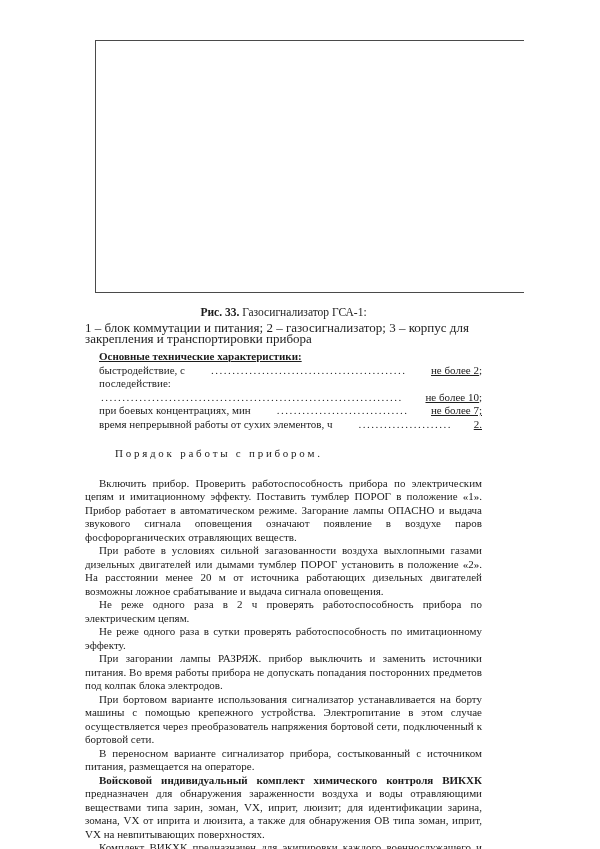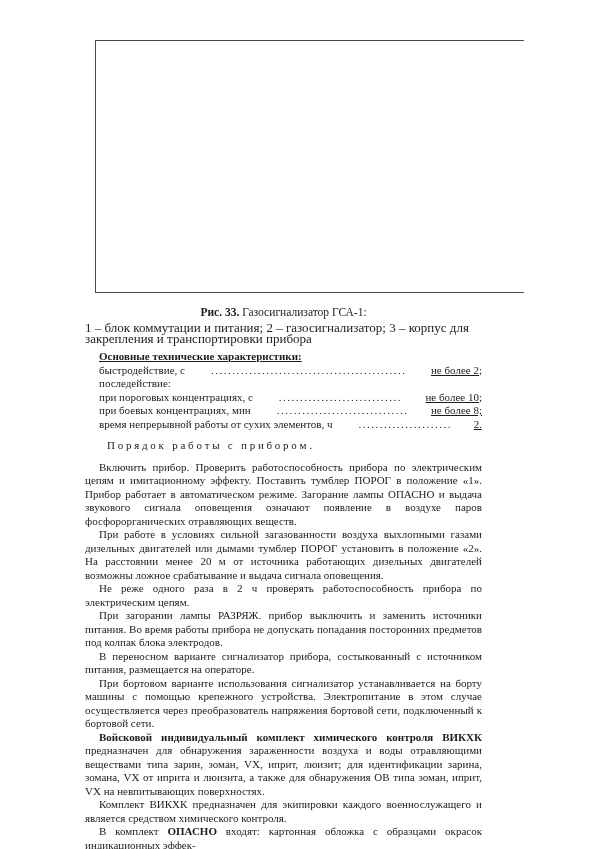--- a/index.html
+++ b/index.html
@@ -59,21 +59,21 @@
   .spec-label { white-space:nowrap; }
   .spec-leader {
     flex:1 1 auto;
     overflow:hidden;
     white-space:nowrap;
     letter-spacing:1.5px;
     padding:0 2px;
   }
   .spec-value { white-space:nowrap;text-decoration:underline; }
   .order-heading {
-    margin:8px;
+    margin:16px;
     text-indent:14px;
     text-align:left;
     white-space:pre-wrap;
   }
 </style>
 </head>
 <body>
 
 <div class="page">
 
@@ -88,43 +88,43 @@
 
   <div class="spec-line">
     <span class="spec-label">быстродействие, с</span>
       <span class="spec-leader">........................................................................................................................................................................</span>
       <span class="spec-value">не более 2;</span>
   </div>
   <div class="spec-line">
     <span class="spec-label">последействие:</span>
   </div>
   <div class="spec-line">
-    <span class="spec-label">при пороговых концентрациях, с</span>
       <span class="spec-leader">........................................................................................................................................................................</span>
       <span class="spec-value">не более 10;</span>
   </div>
   <div class="spec-line">
     <span class="spec-label">при боевых концентрациях, мин</span>
       <span class="spec-leader">........................................................................................................................................................................</span>
-      <span class="spec-value">не более 8;</span>
+      <span class="spec-value">не более 7;</span>
   </div>
   <div class="spec-line">
     <span class="spec-label">время непрерывной работы от сухих элементов, ч</span>
       <span class="spec-leader">........................................................................................................................................................................</span>
       <span class="spec-value">2.</span>
   </div>
 
   <p class="order-heading">П о р я д о к   р а б о т ы   с   п р и б о р о м .</p>
 
   <p class="body-par">Включить прибор. Проверить работоспособность прибора по электрическим цепям и имитационному эффекту. Поставить тумблер ПОРОГ в положение «1». Прибор работает в автоматическом режиме. Загорание лампы ОПАСНО и выдача звукового сигнала оповещения означают появление в воздухе паров фосфорорганических отравляющих веществ.</p>
   <p class="body-par">При работе в условиях сильной загазованности воздуха выхлопными газами дизельных двигателей или дымами тумблер ПОРОГ установить в положение «2». На расстоянии менее 20 м от источника работающих дизельных двигателей возможны ложное срабатывание и выдача сигнала оповещения.</p>
   <p class="body-par">Не реже одного раза в 2 ч проверять работоспособность прибора по электрическим цепям.</p>
+  <p class="body-par">Не реже одного раза в сутки проверять работоспособность по имитационному эффекту.</p>
   <p class="body-par">При загорании лампы РАЗРЯЖ. прибор выключить и заменить источники питания. Во время работы прибора не допускать попадания посторонних предметов под колпак блока электродов.</p>
+  <p class="body-par">При бортовом варианте использования сигнализатор устанавливается на борту машины с помощью крепежного устройства. Электропитание в этом случае осуществляется через преобразователь напряжения бортовой сети, подключенный к бортовой сети.</p>
   <p class="body-par">В переносном варианте сигнализатор прибора, состыкованный с источником питания, размещается на операторе.</p>
-  <p class="body-par">При бортовом варианте использования сигнализатор устанавливается на борту машины с помощью крепежного устройства. Электропитание в этом случае осуществляется через преобразователь напряжения бортовой сети, подключенный к бортовой сети.</p>
 
   <p class="body-par"><span class="bold">Войсковой индивидуальный комплект химического контроля ВИКХК</span><span> предназначен для обнаружения зараженности воздуха и воды отравляющими веществами типа зарин, зоман, VX, иприт, люизит; для идентификации зарина, зомана, VX от иприта и люизита, а также для обнаружения ОВ типа зоман, иприт, VX на невпитывающих поверхностях.</span></p>
 
   <p class="body-par">Комплект ВИКХК предназначен для экипировки каждого военнослужащего и является средством химического контроля.</p>
 
   <p class="body-par"><span>В комплект </span><span class="bold">ОПАСНО</span><span> входят: картонная обложка с образцами окрасок индикационных эффек-</span></p>
 
 </div>
 
 </body></html>

